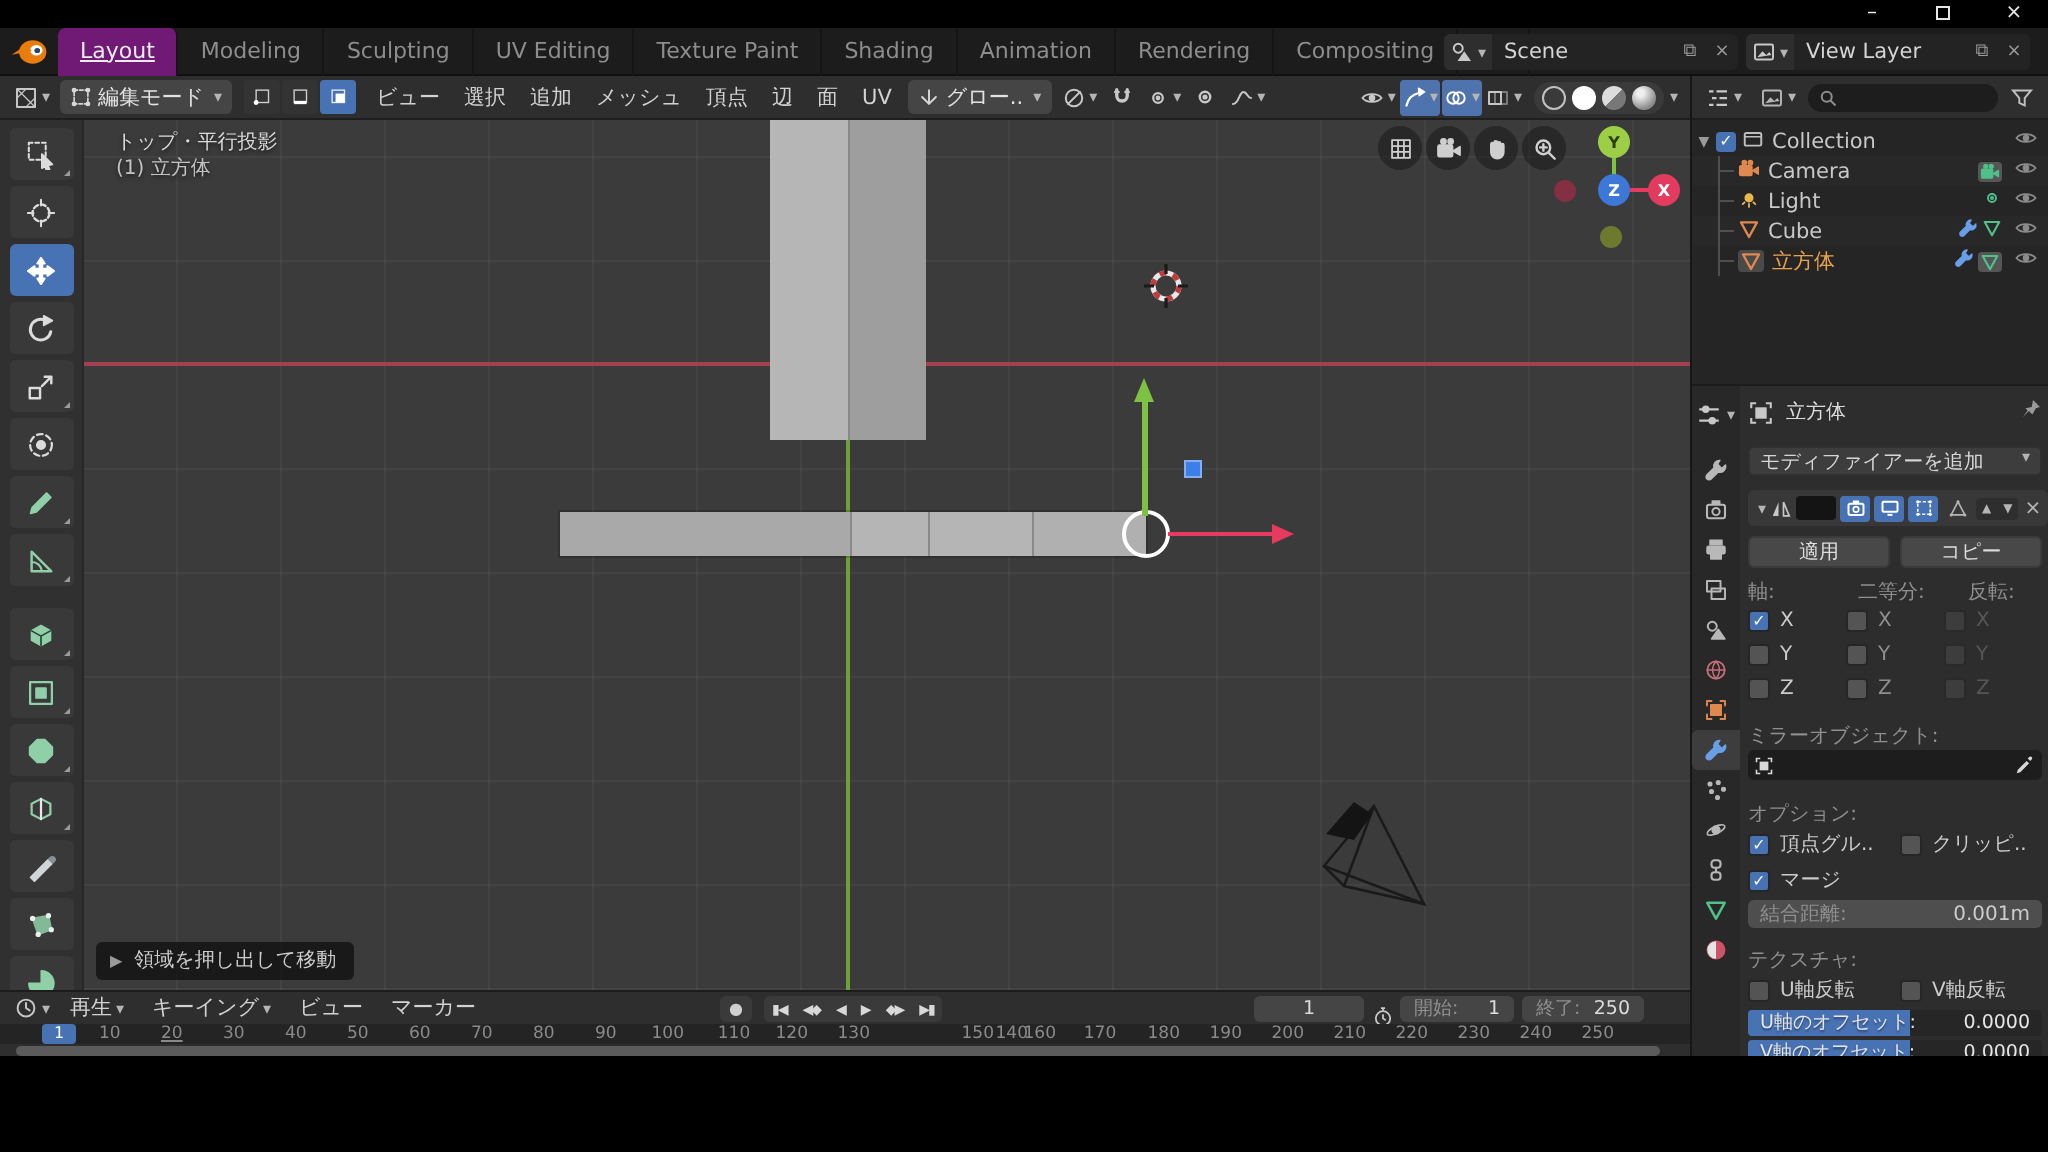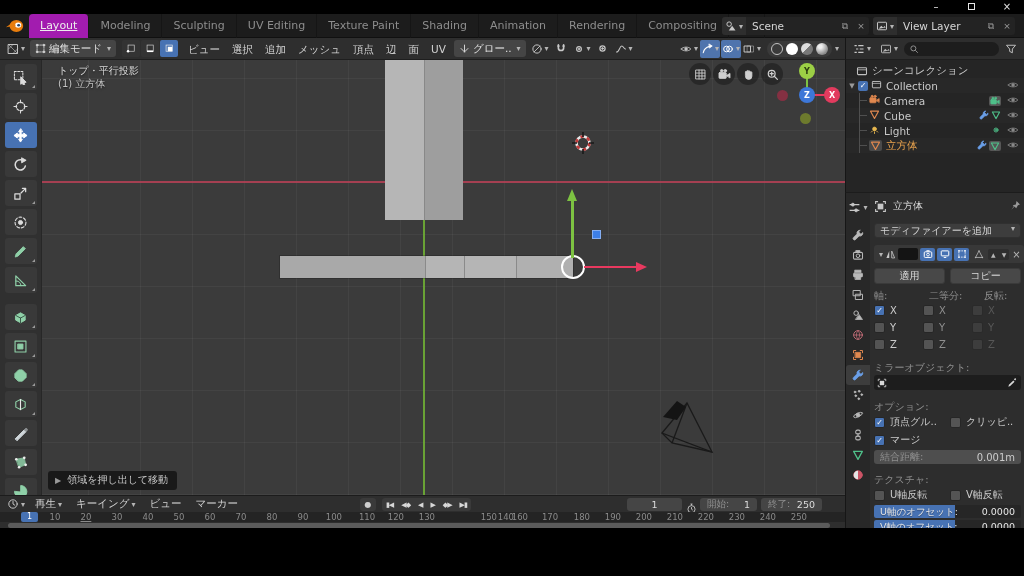--- a/index.html
+++ b/index.html
@@ -11,21 +11,21 @@
 .titlebar{position:absolute;left:0;top:0;width:1024px;height:14px;background:#000;}
 .winbtn{position:absolute;top:0;width:16px;height:13px;color:#e6e6e6;font-size:10px;line-height:13px;text-align:center;}
 .maxbox{display:inline-block;width:7px;height:7px;border:1px solid #e6e6e6;margin-top:3px;}
 
 
 .topbar{position:absolute;left:0;top:14px;width:1024px;height:24px;background:#1c1c1c;border-bottom:1px solid #101010;display:flex;align-items:center;}
 .blogo{width:20px;height:16px;margin-left:5px;}
 .menu{font-size:11px;color:#cfcfcf;padding:0 8px;line-height:23px;white-space:nowrap;}
 .tabs{display:flex;height:24px;margin-left:4px;overflow:hidden;}
 .tab{font-size:11px;color:#8d8d8d;padding:0 11px;line-height:24px;border-right:1px solid #151515;white-space:nowrap;}
-.tab.active{background:#a21caf;color:#ececec;border-radius:4px 4px 0 0;text-decoration:underline;}
+.tab.active{background:#701a75;color:#ececec;border-radius:4px 4px 0 0;text-decoration:underline;}
 .idblock{position:absolute;top:3px;height:18px;background:#232323;border-radius:3px;display:flex;align-items:center;font-size:10.5px;color:#d5d5d5;}
 .idblock .ib-icon{display:flex;align-items:center;background:#2e2e2e;border-radius:3px 0 0 3px;height:18px;padding:0 3px;}
 .idblock .ib-text{flex:1;padding:0 6px;white-space:nowrap;overflow:hidden;}
 .idblock .ib-btn{width:16px;text-align:center;color:#9a9a9a;font-size:9px;}
 .chev{font-size:8px;color:#b5b5b5;margin-left:2px;}
 
 
 .vph{position:absolute;left:0;top:38px;width:845px;height:22px;background:#2e2e2e;border-bottom:1px solid #1e1e1e;display:flex;align-items:center;}
 .hbtn{display:flex;align-items:center;height:18px;padding:0 3px;border-radius:2px;}
 .hmenu{font-size:10.5px;color:#d2d2d2;padding:0 6px;line-height:22px;white-space:nowrap;}
@@ -484,27 +484,20 @@
         </svg>
       </span>
     <span class="hbtn">
         <svg width="12" height="12" viewBox="0 0 16 16">
           <path d="M2 3h12L9.8 8v5l-3.6-1.8V8z" fill="none" stroke="#c0c0c0" stroke-width="1.3"></path>
         </svg>
       </span>
   </div>
 
   <div class="outliner" id="outliner">
-      <div class="olrow" style="padding-left: 10px;">
-        <svg width="12" height="12" viewBox="0 0 16 16" fill="#c0c0c0" stroke="#c0c0c0" stroke-linecap="round" stroke-linejoin="round">
-          <rect x="2" y="3.6" width="12" height="9.2" rx="1" fill="none" stroke-width="1.4"></rect>
-          <path d="M2 6.4h12" fill="none" stroke-width="1.1"></path>
-        </svg>
-        <span class="lbl">シーンコレクション</span>
-      </div>
       <div class="olrow">
         <span style="width: 12px; font-size: 7px; color: rgb(154, 154, 154); text-align: center;">▼</span>
         <span class="cbx on" style="margin-right: 3px;">✓</span>
         <span><svg width="11" height="11" viewBox="0 0 16 16" fill="#c0c0c0" stroke="#c0c0c0" stroke-linecap="round" stroke-linejoin="round">
             <rect x="2" y="3.6" width="12" height="9.2" rx="1" fill="none" stroke-width="1.4"></rect>
             <path d="M2 6.4h12" fill="none" stroke-width="1.1"></path>
           </svg></span>
         <span class="lbl">Collection</span>
         <span class="badges"></span>
         <span><svg width="12" height="12" viewBox="0 0 16 16" fill="#8b8b8b" stroke="#8b8b8b" stroke-linecap="round" stroke-linejoin="round">
@@ -533,48 +526,48 @@
             </span>
           </span>
         </span>
         <span><svg width="12" height="12" viewBox="0 0 16 16" fill="#8b8b8b" stroke="#8b8b8b" stroke-linecap="round" stroke-linejoin="round">
             <path d="M1.6 8C4.2 4.6 11.8 4.6 14.4 8 11.8 11.4 4.2 11.4 1.6 8z" fill="none" stroke-width="1.2"></path>
             <circle cx="8" cy="8" r="1.7"></circle>
           </svg></span>
       </div>
       <div class="olrow">
         <span class="treeline"></span>
+        <span><svg width="11" height="11" viewBox="0 0 16 16" fill="#e8b84f" stroke="#e8b84f" stroke-linecap="round" stroke-linejoin="round">
+            <circle cx="8" cy="7.2" r="2.8"></circle>
+            <path d="M8 11.6v2.2M4.8 10.4 3.4 11.8M11.2 10.4l1.4 1.4" fill="none" stroke-width="1.3"></path>
+          </svg></span>
+        <span class="lbl">Light</span>
+        <span class="badges">
+          <span><svg width="10" height="10" viewBox="0 0 16 16" fill="#4fc18a" stroke="#4fc18a" stroke-linecap="round" stroke-linejoin="round">
+              <circle cx="8" cy="8" r="3.2" fill="none" stroke-width="1.5"></circle>
+              <circle cx="8" cy="8" r="1.1"></circle>
+            </svg></span>
+        </span>
+        <span><svg width="12" height="12" viewBox="0 0 16 16" fill="#8b8b8b" stroke="#8b8b8b" stroke-linecap="round" stroke-linejoin="round">
+            <path d="M1.6 8C4.2 4.6 11.8 4.6 14.4 8 11.8 11.4 4.2 11.4 1.6 8z" fill="none" stroke-width="1.2"></path>
+            <circle cx="8" cy="8" r="1.7"></circle>
+          </svg></span>
+      </div>
+      <div class="olrow">
+        <span class="treeline"></span>
         <span><svg width="11" height="11" viewBox="0 0 16 16" fill="#e0884f" stroke="#e0884f" stroke-linecap="round" stroke-linejoin="round">
             <path d="M2.2 3.2h11.6L8 13.8z" fill="none" stroke-width="1.7"></path>
           </svg></span>
         <span class="lbl">Cube</span>
         <span class="badges">
           <span><svg width="10" height="10" viewBox="0 0 16 16" fill="#6a9fe8" stroke="#6a9fe8" stroke-linecap="round" stroke-linejoin="round">
               <path d="M10.6 1.6a3.8 3.8 0 0 0-3.9 4.9L2 11.2A1.8 1.8 0 1 0 4.8 14l4.7-4.7a3.8 3.8 0 0 0 4.8-4.6L11.9 7 9 4.1z"></path>
             </svg></span>
           <span><svg width="10" height="10" viewBox="0 0 16 16" fill="#4fc18a" stroke="#4fc18a" stroke-linecap="round" stroke-linejoin="round">
               <path d="M2.2 3.2h11.6L8 13.8z" fill="none" stroke-width="1.7"></path>
-            </svg></span>
-        </span>
-        <span><svg width="12" height="12" viewBox="0 0 16 16" fill="#8b8b8b" stroke="#8b8b8b" stroke-linecap="round" stroke-linejoin="round">
-            <path d="M1.6 8C4.2 4.6 11.8 4.6 14.4 8 11.8 11.4 4.2 11.4 1.6 8z" fill="none" stroke-width="1.2"></path>
-            <circle cx="8" cy="8" r="1.7"></circle>
-          </svg></span>
-      </div>
-      <div class="olrow">
-        <span class="treeline"></span>
-        <span><svg width="11" height="11" viewBox="0 0 16 16" fill="#e8b84f" stroke="#e8b84f" stroke-linecap="round" stroke-linejoin="round">
-            <circle cx="8" cy="7.2" r="2.8"></circle>
-            <path d="M8 11.6v2.2M4.8 10.4 3.4 11.8M11.2 10.4l1.4 1.4" fill="none" stroke-width="1.3"></path>
-          </svg></span>
-        <span class="lbl">Light</span>
-        <span class="badges">
-          <span><svg width="10" height="10" viewBox="0 0 16 16" fill="#4fc18a" stroke="#4fc18a" stroke-linecap="round" stroke-linejoin="round">
-              <circle cx="8" cy="8" r="3.2" fill="none" stroke-width="1.5"></circle>
-              <circle cx="8" cy="8" r="1.1"></circle>
             </svg></span>
         </span>
         <span><svg width="12" height="12" viewBox="0 0 16 16" fill="#8b8b8b" stroke="#8b8b8b" stroke-linecap="round" stroke-linejoin="round">
             <path d="M1.6 8C4.2 4.6 11.8 4.6 14.4 8 11.8 11.4 4.2 11.4 1.6 8z" fill="none" stroke-width="1.2"></path>
             <circle cx="8" cy="8" r="1.7"></circle>
           </svg></span>
       </div>
       <div class="olrow">
         <span class="treeline"></span>
         <span class="icon-hl">

